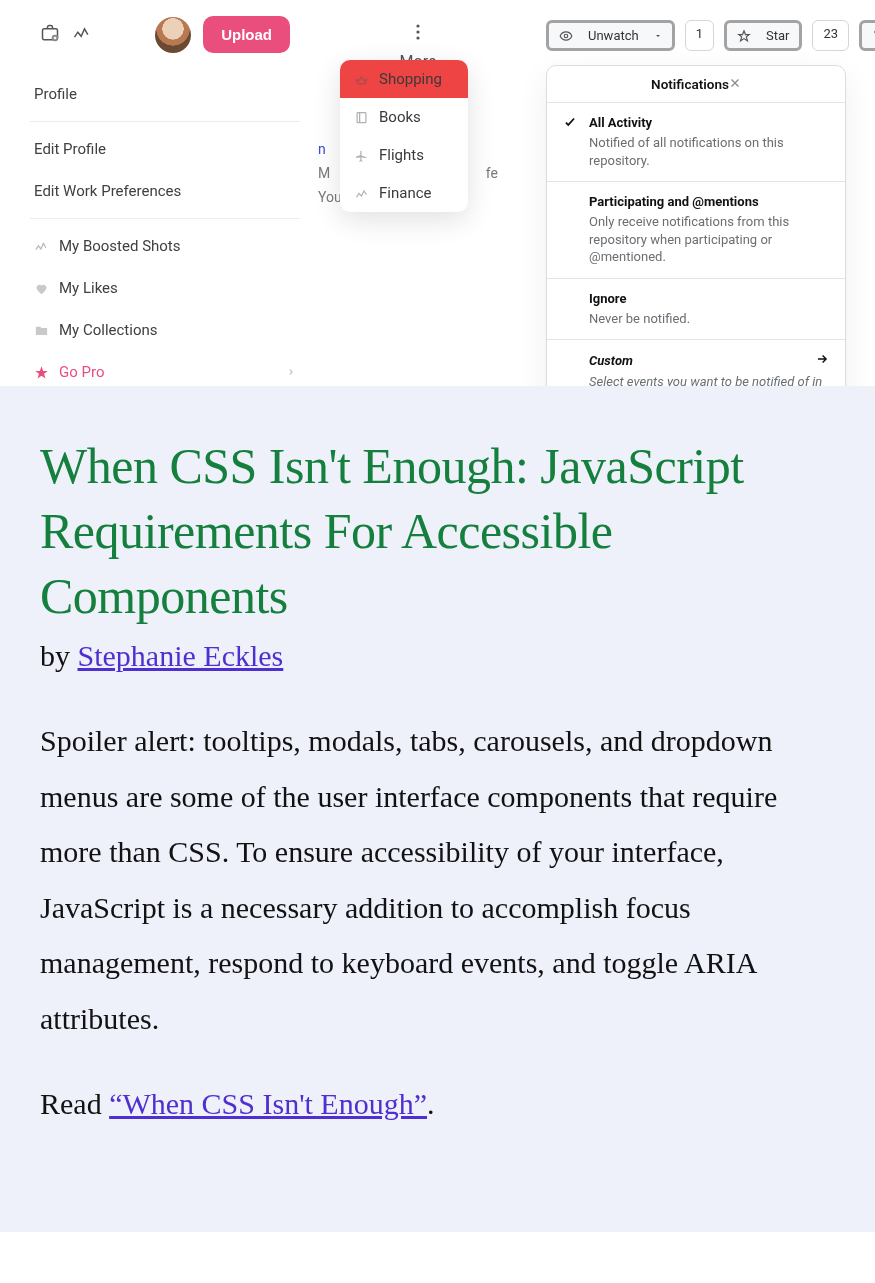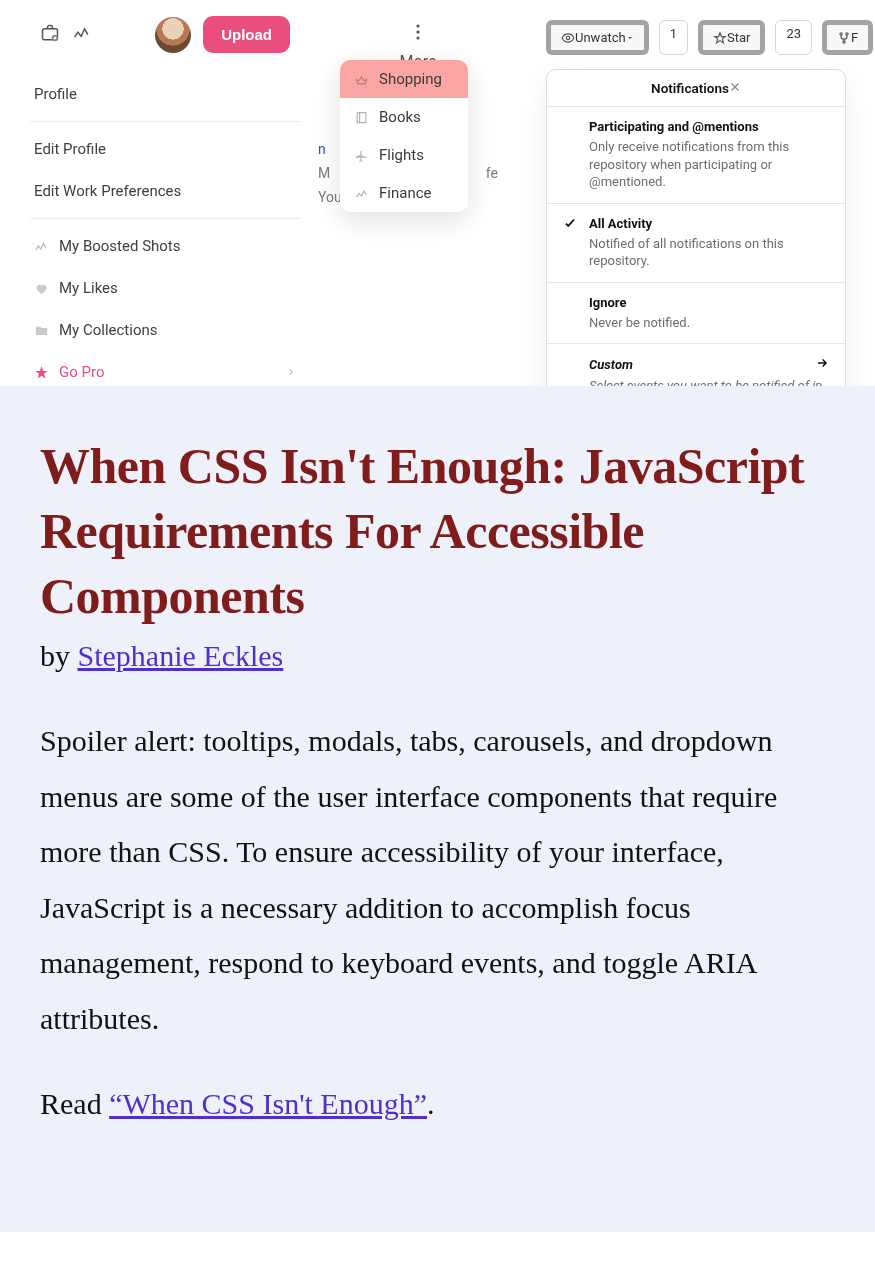--- a/index.html
+++ b/index.html
@@ -65,37 +65,37 @@
   .dropdown {
     position: absolute; top: 52px; left: 12px; width: 128px;
     background: #fff; border-radius: 10px;
     box-shadow: 0 8px 28px rgba(0,0,0,.12);
     overflow: hidden; z-index: 2;
   }
   .dd-item {
     display: flex; align-items: center; gap: 10px;
     padding: 10px 14px; font-size: 15px; color: #3a3a3a;
   }
-  .dd-item.active { background: #fca5a5; align-items: center; }
+  .dd-item.active { background: #ef4444; align-items: center; }
   .behind {
     position: absolute; top: 130px; left: -10px; width: 180px;
     font-size: 14px; color: #7a7a7a; z-index: 1; line-height: 1.7;
     text-align: left;
   }
   .behind .line1 { color: #3b49df; }
 
   
   .p3-wrap { width: 345px; position: relative; margin-right: -40px; }
   .gh-bar {
     display: flex; gap: 10px; padding: 12px 0 14px 10px;
     font-size: 13px; color: #333;
   }
   .gh-btn {
-    display: inline-flex; align-items: center; gap: 0;
-    border: 5px solid #a3a3a3; border-radius: 6px;
+    display: inline-flex; align-items: center; gap: 15px;
+    border: 3px solid #a3a3a3; border-radius: 6px;
     padding: 5px 10px; background: #f6f8fa; font-size: 13px;
   }
   .gh-count {
     border: 1px solid #d0d7de; border-radius: 6px;
     padding: 5px 10px; background: #fff; font-size: 13px;
   }
   .gh-panel {
     width: 300px; margin-left: 10px;
     border: 1px solid #d8dde2; border-radius: 10px;
     box-shadow: 0 10px 30px rgba(0,0,0,.07);
@@ -117,25 +117,25 @@
   .gh-desc { color: #6a6f73; margin-top: 4px; line-height: 1.35; }
   .gh-arrow { margin-left: auto; }
 
   
   .article {
     background: var(--panel-bg);
     padding: 48px 40px 70px 40px;
   }
   h1 {
     font-family: Georgia, 'Times New Roman', serif;
-    font-weight: 700;
+    font-weight: 400;
     font-size: 50px;
     line-height: 1.3;
     margin: 0 0 10px 0;
-    color: #7f1d1d;
+    color: #15803d;
     letter-spacing: -.01em;
   }
   .byline {
     font-family: Liberation Serif, serif;
     font-size: 30px; margin: 6px 0 40px 0;
   }
   .byline a, .read a {
     color: var(--link); text-decoration: underline;
   }
   .summary, .read {
@@ -288,35 +288,35 @@
     <div class="gh-panel">
       <div class="gh-head">
         <span>Notifications</span>
         <span>
           <svg width="12" height="12" viewBox="0 0 24 24" stroke="#888" stroke-width="2.5">
               <path d="M5 5l14 14M19 5L5 19"></path>
             </svg>
         </span>
       </div>
       <div class="gh-opt">
-        <span class="gh-check"></span>
-        <div>
-          <div class="gh-title">Participating and @mentions</div>
-          <div class="gh-desc">Only receive notifications from this repository when participating or @mentioned.</div>
-        </div>
-      </div>
-      <div class="gh-opt">
         <span class="gh-check">
           <svg width="14" height="14" viewBox="0 0 24 24" fill="none" stroke="#111" stroke-width="3">
               <path d="M5 13l4 4 10-11"></path>
             </svg>
         </span>
         <div>
           <div class="gh-title">All Activity</div>
           <div class="gh-desc">Notified of all notifications on this repository.</div>
+        </div>
+      </div>
+      <div class="gh-opt">
+        <span class="gh-check"></span>
+        <div>
+          <div class="gh-title">Participating and @mentions</div>
+          <div class="gh-desc">Only receive notifications from this repository when participating or @mentioned.</div>
         </div>
       </div>
       <div class="gh-opt">
         <span class="gh-check"></span>
         <div>
           <div class="gh-title">Ignore</div>
           <div class="gh-desc">Never be notified.</div>
         </div>
       </div>
       <div class="gh-opt">

